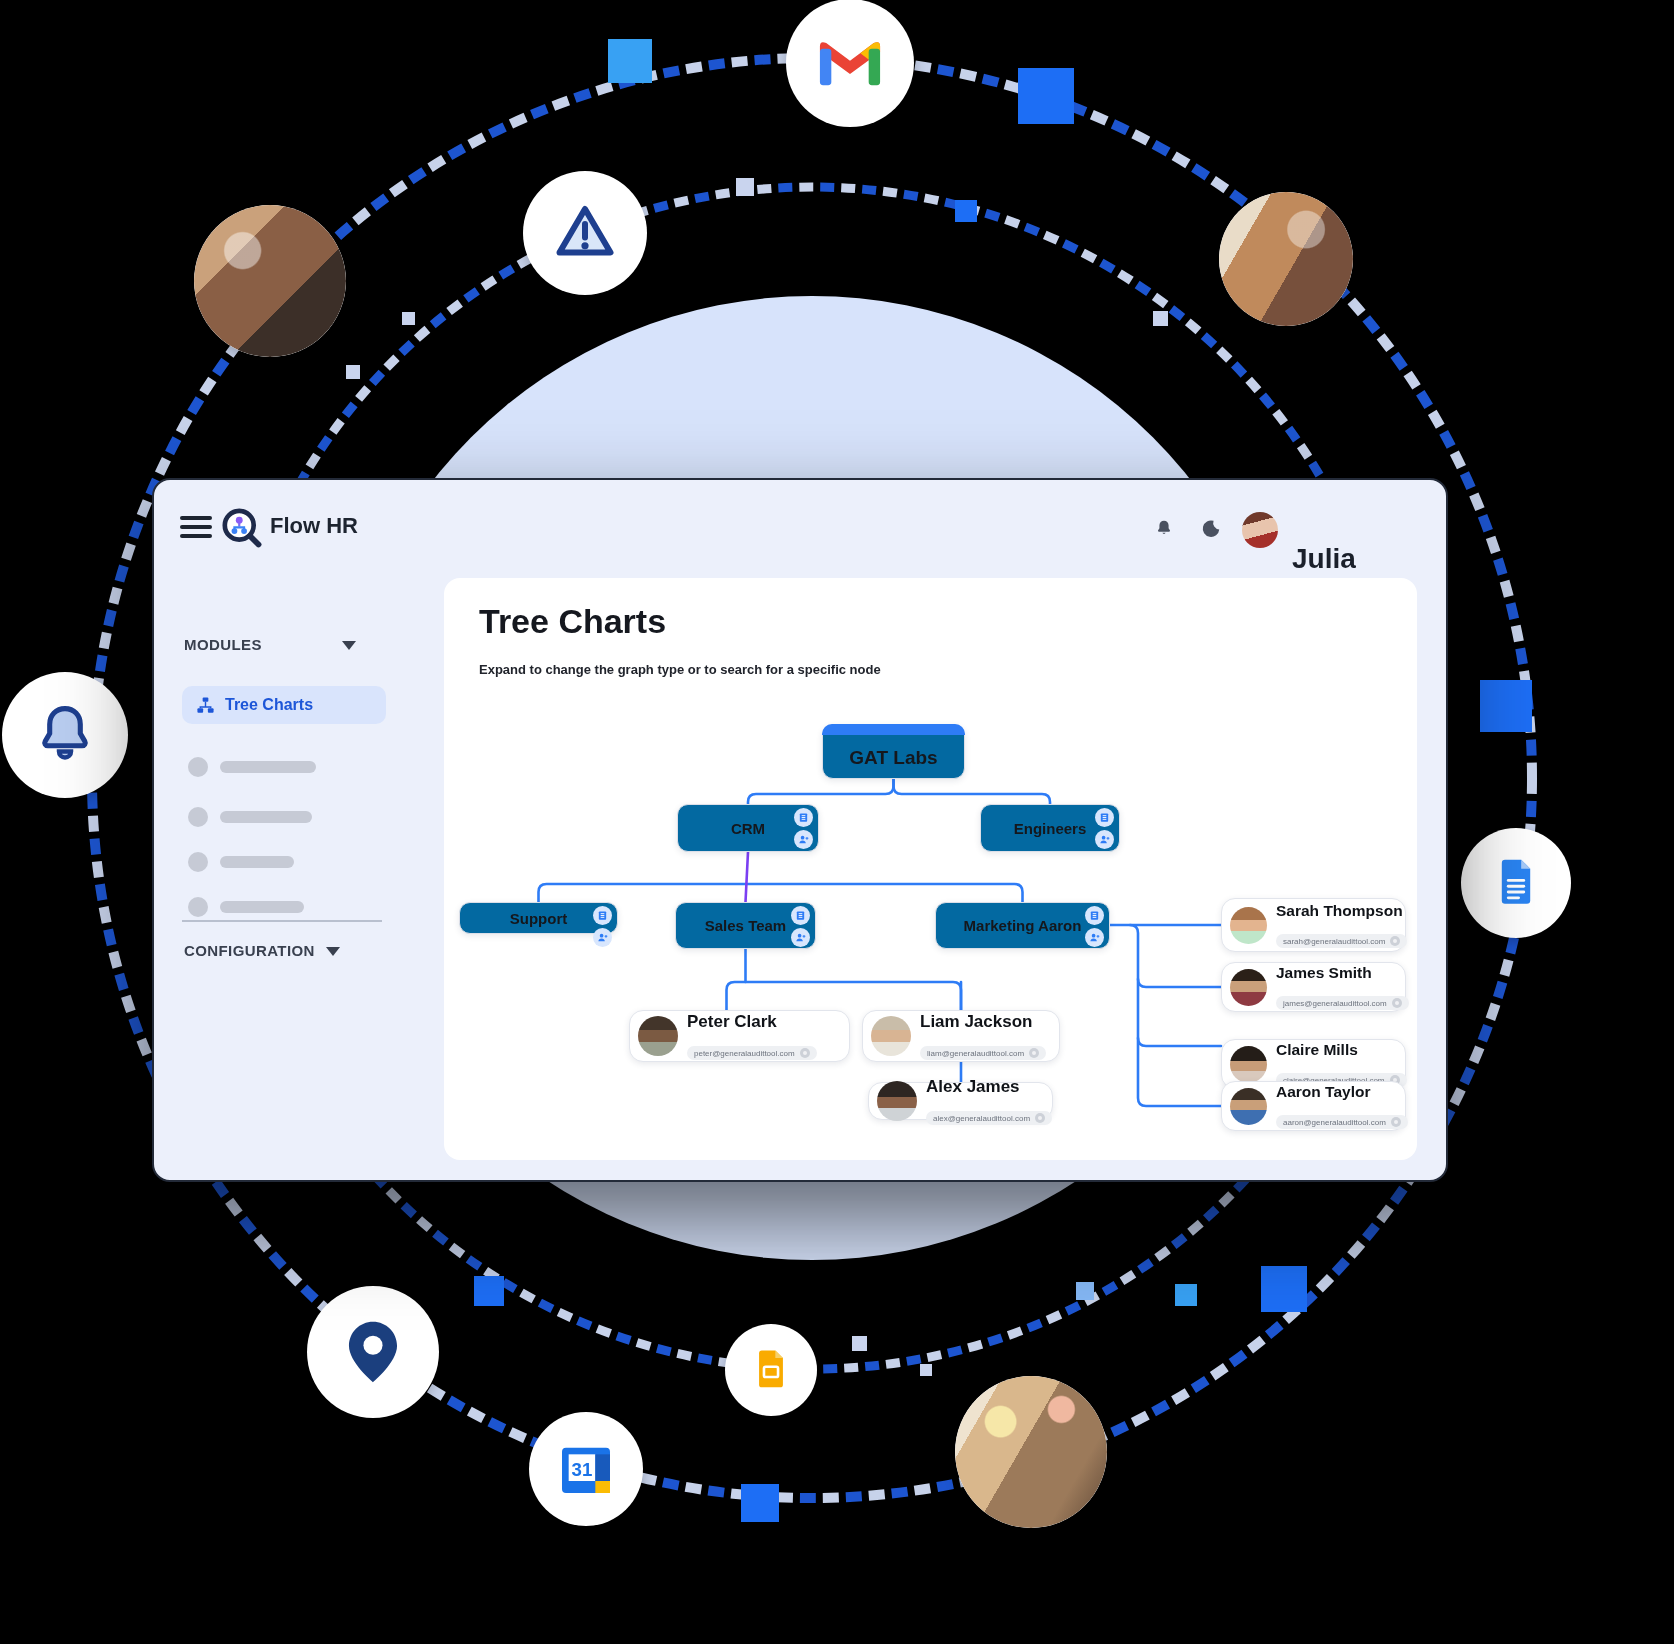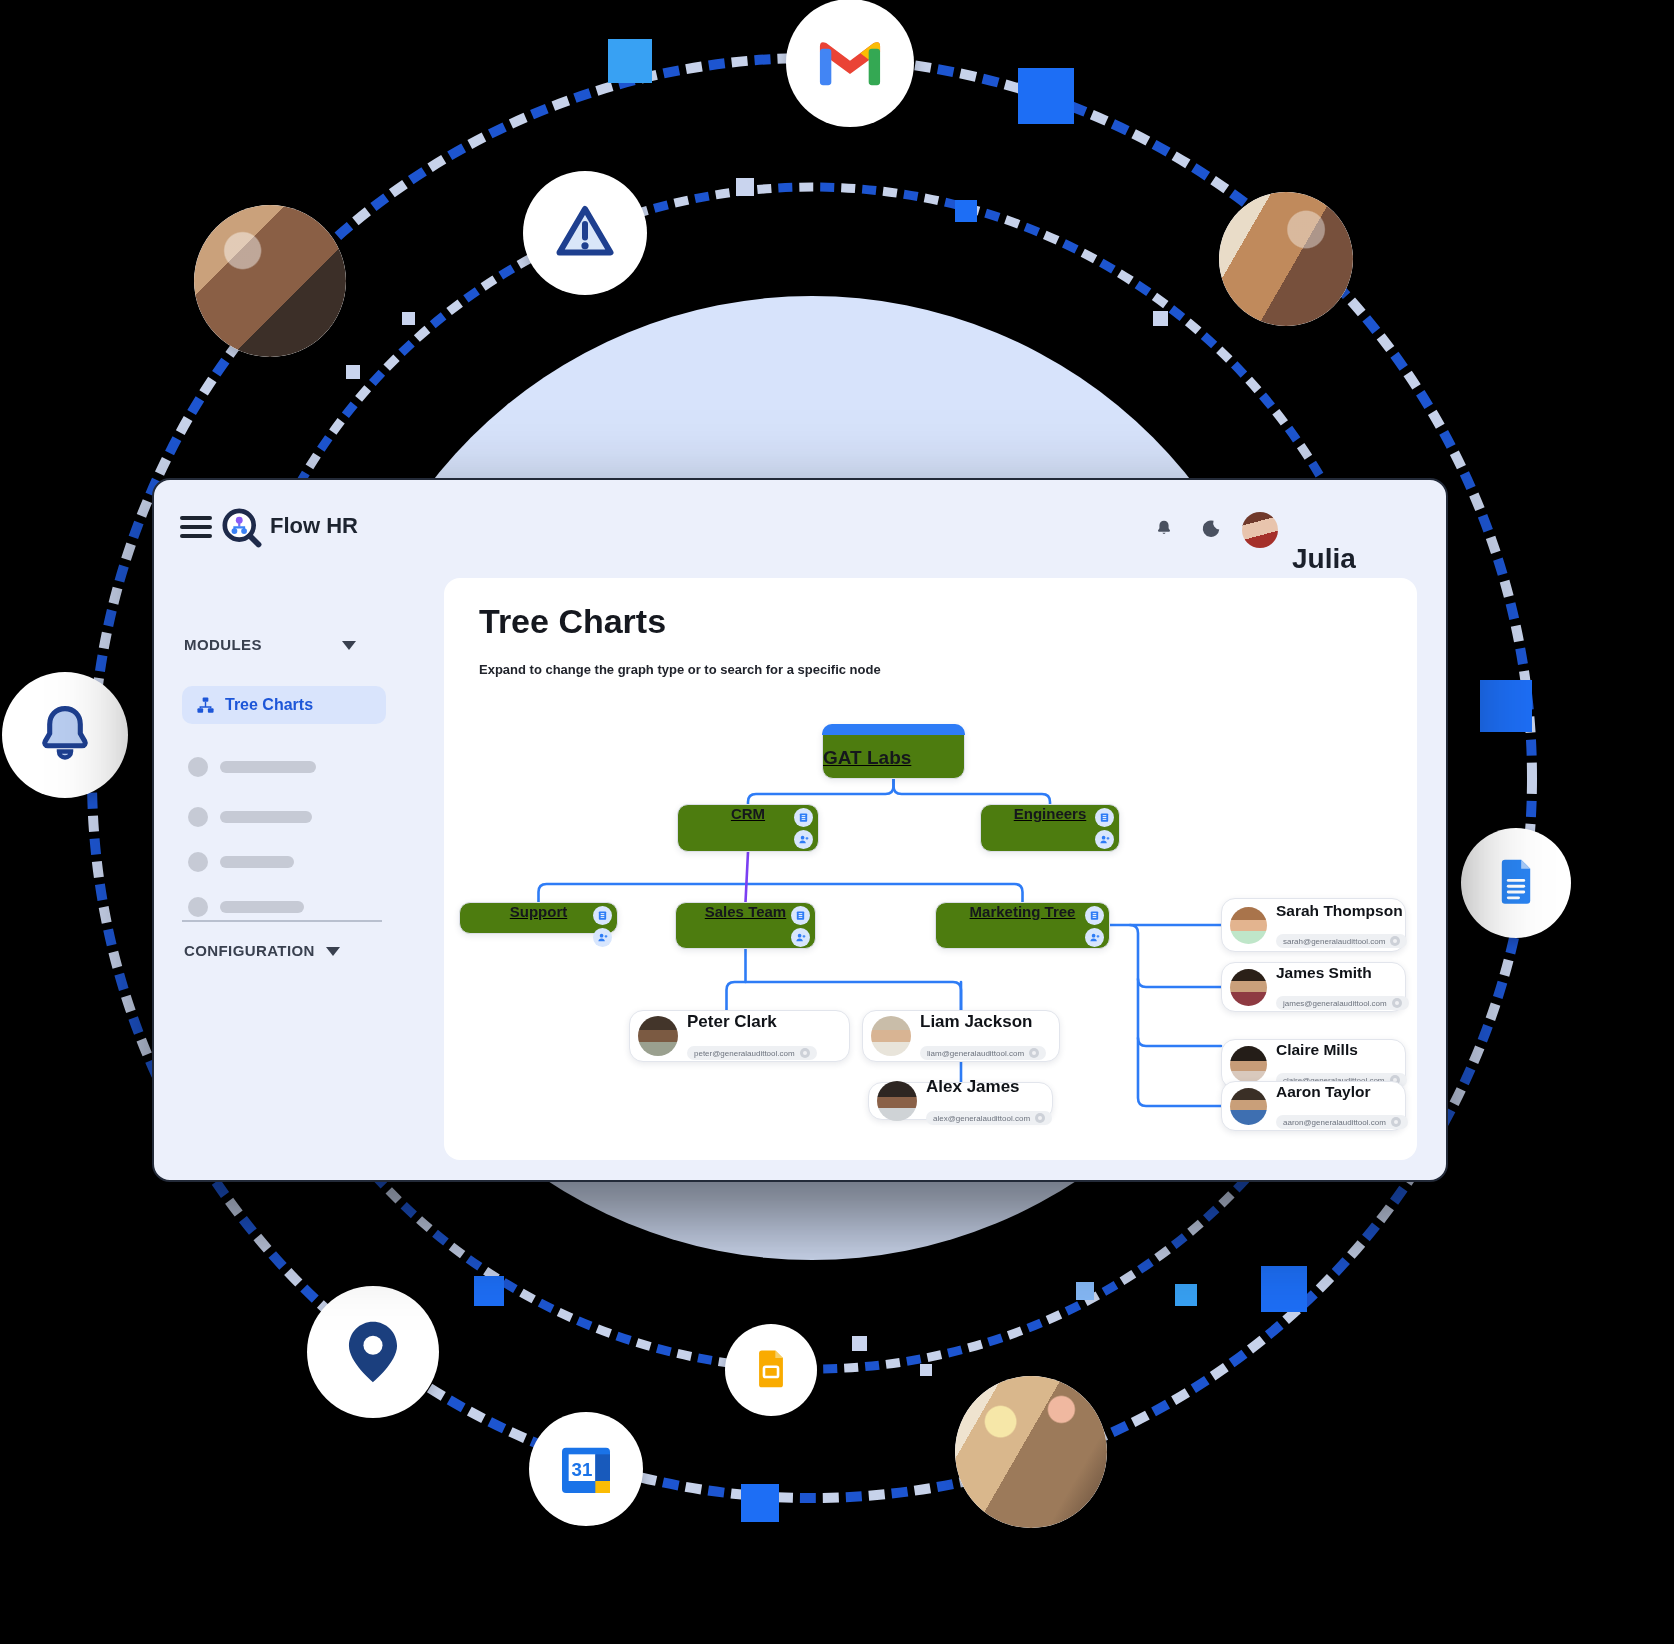--- a/index.html
+++ b/index.html
@@ -48,22 +48,22 @@
   .skel .dot { width:20px; height:20px; border-radius:50%; background:#c6cad5; }
   .skel .bar { height:12px; border-radius:6px; background:#c6cad5; }
   .divider { position:absolute; left:28px; top:440px; width:200px; height:2px; background:#b9c0cf; }
 
   
   .panel { position:absolute; left:290px; top:98px; width:973px; height:582px; background:#fff; border-radius:16px; }
   .pg-title { position:absolute; left:35px; top:24px; font-size:34px; font-weight:700; color:#15181f; }
   .pg-sub { position:absolute; left:35px; top:84px; font-size:13px; font-weight:700; color:#21242c; }
   .connectors { position:absolute; left:0; top:0; }
 
-  .tnode { position:absolute; background:#4d7c0f; border:1.5px solid #dcdfe8; border-radius:11px;
-           box-shadow:0 2px 6px rgba(30,40,70,.10); display:flex; justify-content:center; cursor:pointer;text-decoration:underline; }
+  .tnode { position:absolute; background:#0369a1; border:1.5px solid #dcdfe8; border-radius:11px;
+           box-shadow:0 2px 6px rgba(30,40,70,.10); display:flex; align-items:center; justify-content:center; cursor:pointer; }
   .tnode .tl { font-size:15px; font-weight:700; color:#15171c; }
   .root-node { flex-direction:column; justify-content:flex-end; padding-bottom:9px; }
   .root-bar { position:absolute; left:-1px; top:-1px; width:calc(100% + 2px); height:11px;
               background:#2e7cf6; border-radius:10px 10px 0 0; }
   .root-node .tl { font-size:19px; }
   .chips { position:absolute; right:5px; top:3px; display:flex; flex-direction:column; gap:3px; }
   .chip { width:19px; height:19px; border-radius:50%; background:#d8e6fd; display:flex; align-items:center; justify-content:center; cursor:pointer; }
 
   .pcard { position:absolute; background:#fff; border:1.5px solid #e2e5ec; border-radius:14px;
            box-shadow:0 2px 6px rgba(30,40,70,.10); display:flex; align-items:center; gap:9px; padding-left:8px; cursor:pointer; }
@@ -363,21 +363,21 @@
               <svg width="11" height="11" viewBox="0 0 12 12">
                 <circle cx="5" cy="4" r="2" fill="#2e7cf6"></circle>
                 <path d="M1.5 10.2c0-2 1.6-3.2 3.5-3.2s3.5 1.2 3.5 3.2z" fill="#2e7cf6"></path>
                 <path d="M9.8 3.2v3M8.3 4.7h3" stroke="#2e7cf6" stroke-width="1.1"></path>
               </svg>
             </span>
         </span>
       </div>
 
       <div class="tnode" style="left:491px;top:324px;width:175px;height:47px">
-        <span class="tl">Marketing Tree</span>
+        <span class="tl">Marketing Aaron</span>
         <span class="chips">
           <span class="chip">
               <svg width="11" height="11" viewBox="0 0 12 12">
                 <rect x="2" y="1.5" width="8" height="9" rx="1" fill="#2e7cf6"></rect>
                 <g stroke="#fff" stroke-width="1">
                   <line x1="4" y1="4" x2="8" y2="4"></line>
                   <line x1="4" y1="6" x2="8" y2="6"></line>
                   <line x1="4" y1="8" x2="8" y2="8"></line>
                 </g>
               </svg>

